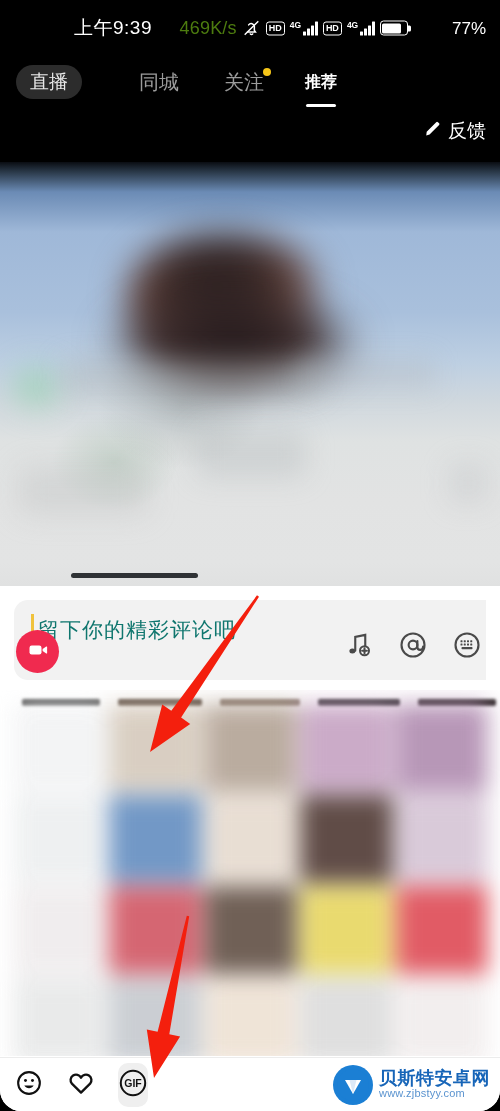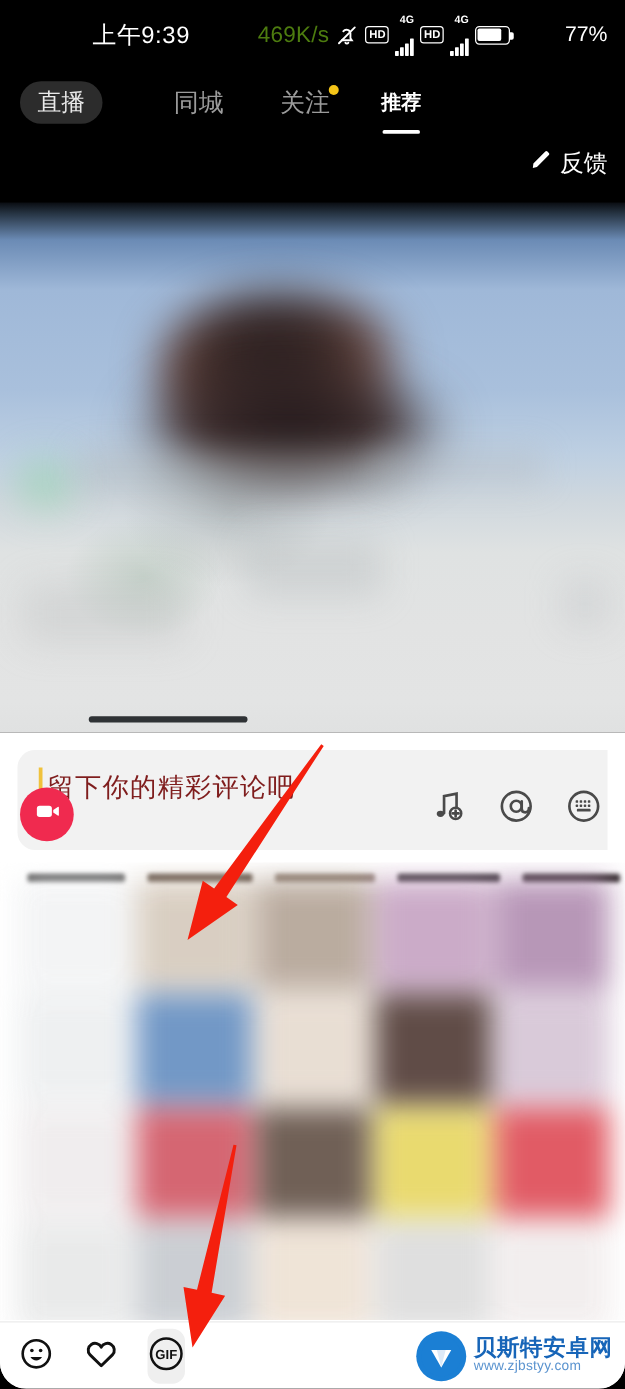--- a/index.html
+++ b/index.html
@@ -30,21 +30,21 @@
   .ico-mute svg { display:block; }
   .hd-badge {
     display: inline-flex; align-items: center; justify-content: center;
     border: 1.6px solid #fff; border-radius: 3px;
     font-size: 9px; font-weight: bold; line-height: 1;
     padding: 1.5px 2px; color: #fff; height: 14px;
   }
   .sig { display: inline-flex; align-items: flex-end; gap: 1.2px; height: 15px; position: relative; }
   .sig .b { width: 2.8px; background: #fff; border-radius: .5px; }
   .sig .b1 { height: 4px; } .sig .b2 { height: 7px; } .sig .b3 { height: 10px; } .sig .b4 { height: 14px; }
-  .sig-wrap { display: inline-flex; align-items: flex-end; gap: 2px; flex-direction: column; }
+  .sig-wrap { display: inline-flex; align-items: flex-end; gap: 2px; }
   .net-lbl { font-size: 8.5px; font-weight: bold; color: #fff; line-height: 1; margin-bottom: 7px; }
   .batt {
     width: 28px; height: 15px; border: 1.8px solid #fff; border-radius: 3.5px;
     position: relative; display: inline-block;
   }
   .batt::after {
     content: ""; position: absolute; right: -4px; top: 4px;
     width: 2.5px; height: 6px; background: #fff; border-radius: 0 1.5px 1.5px 0;
   }
   .batt .fill { position: absolute; left: 1.5px; top: 1.5px; bottom: 1.5px; background: #fff; border-radius: 1.5px; }
@@ -147,21 +147,21 @@
   .sheet {
     position: absolute; top: 586px; left: 0; width: 500px; height: 525px;
     background: #fff;
   }
   .comment-box {
     position: absolute; top: 14px; left: 14px; width: 472px; height: 80px;
     background: #f2f2f2; border-radius: 14px 0 0 14px;
   }
   .comment-placeholder {
     position: absolute; left: 24px; top: 16px;
-    font-size: 21px; color: #7f1d1d; letter-spacing: 1px;
+    font-size: 21px; color: #0f766e; letter-spacing: 1px;
   }
   .caret {
     position: absolute; left: 17px; top: 14px; width: 2.5px; height: 27px;
     background: #f0c23c;
   }
   .cam-btn {
     position: absolute; left: 16px; top: 44px;
     width: 43px; height: 43px; border-radius: 50%;
     background: #f02a4f; display: flex; align-items: center; justify-content: center;
   }

